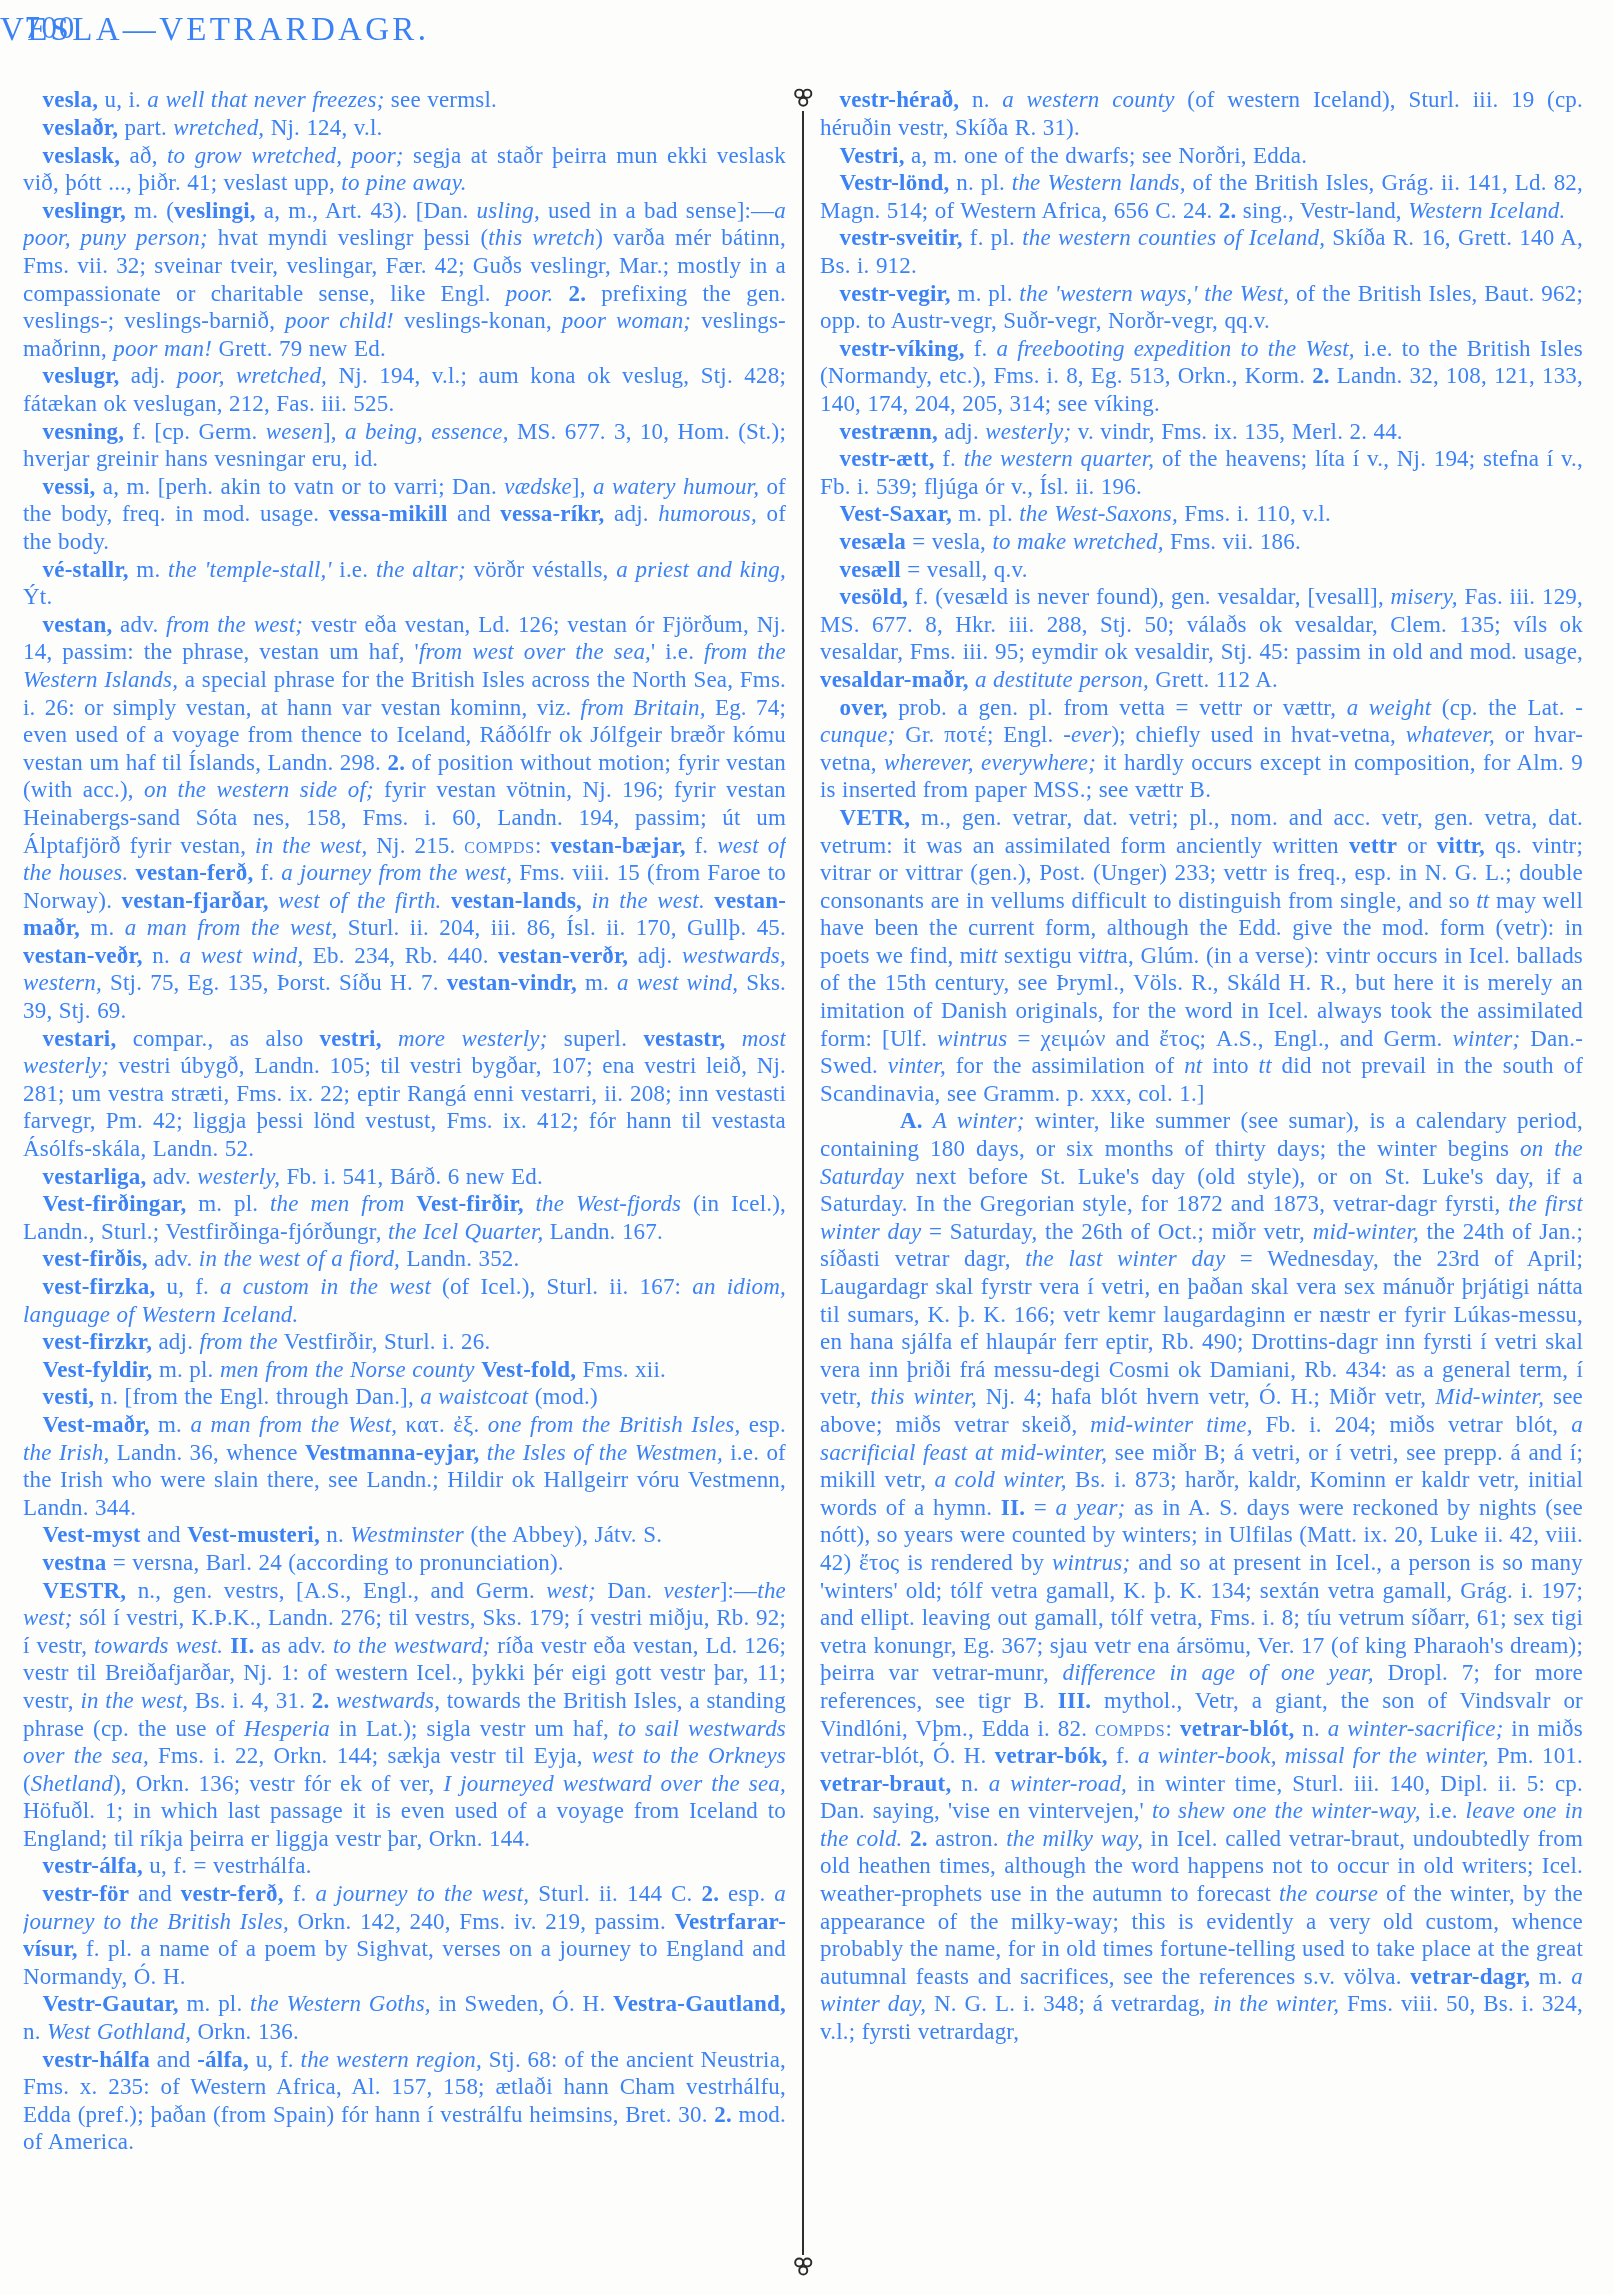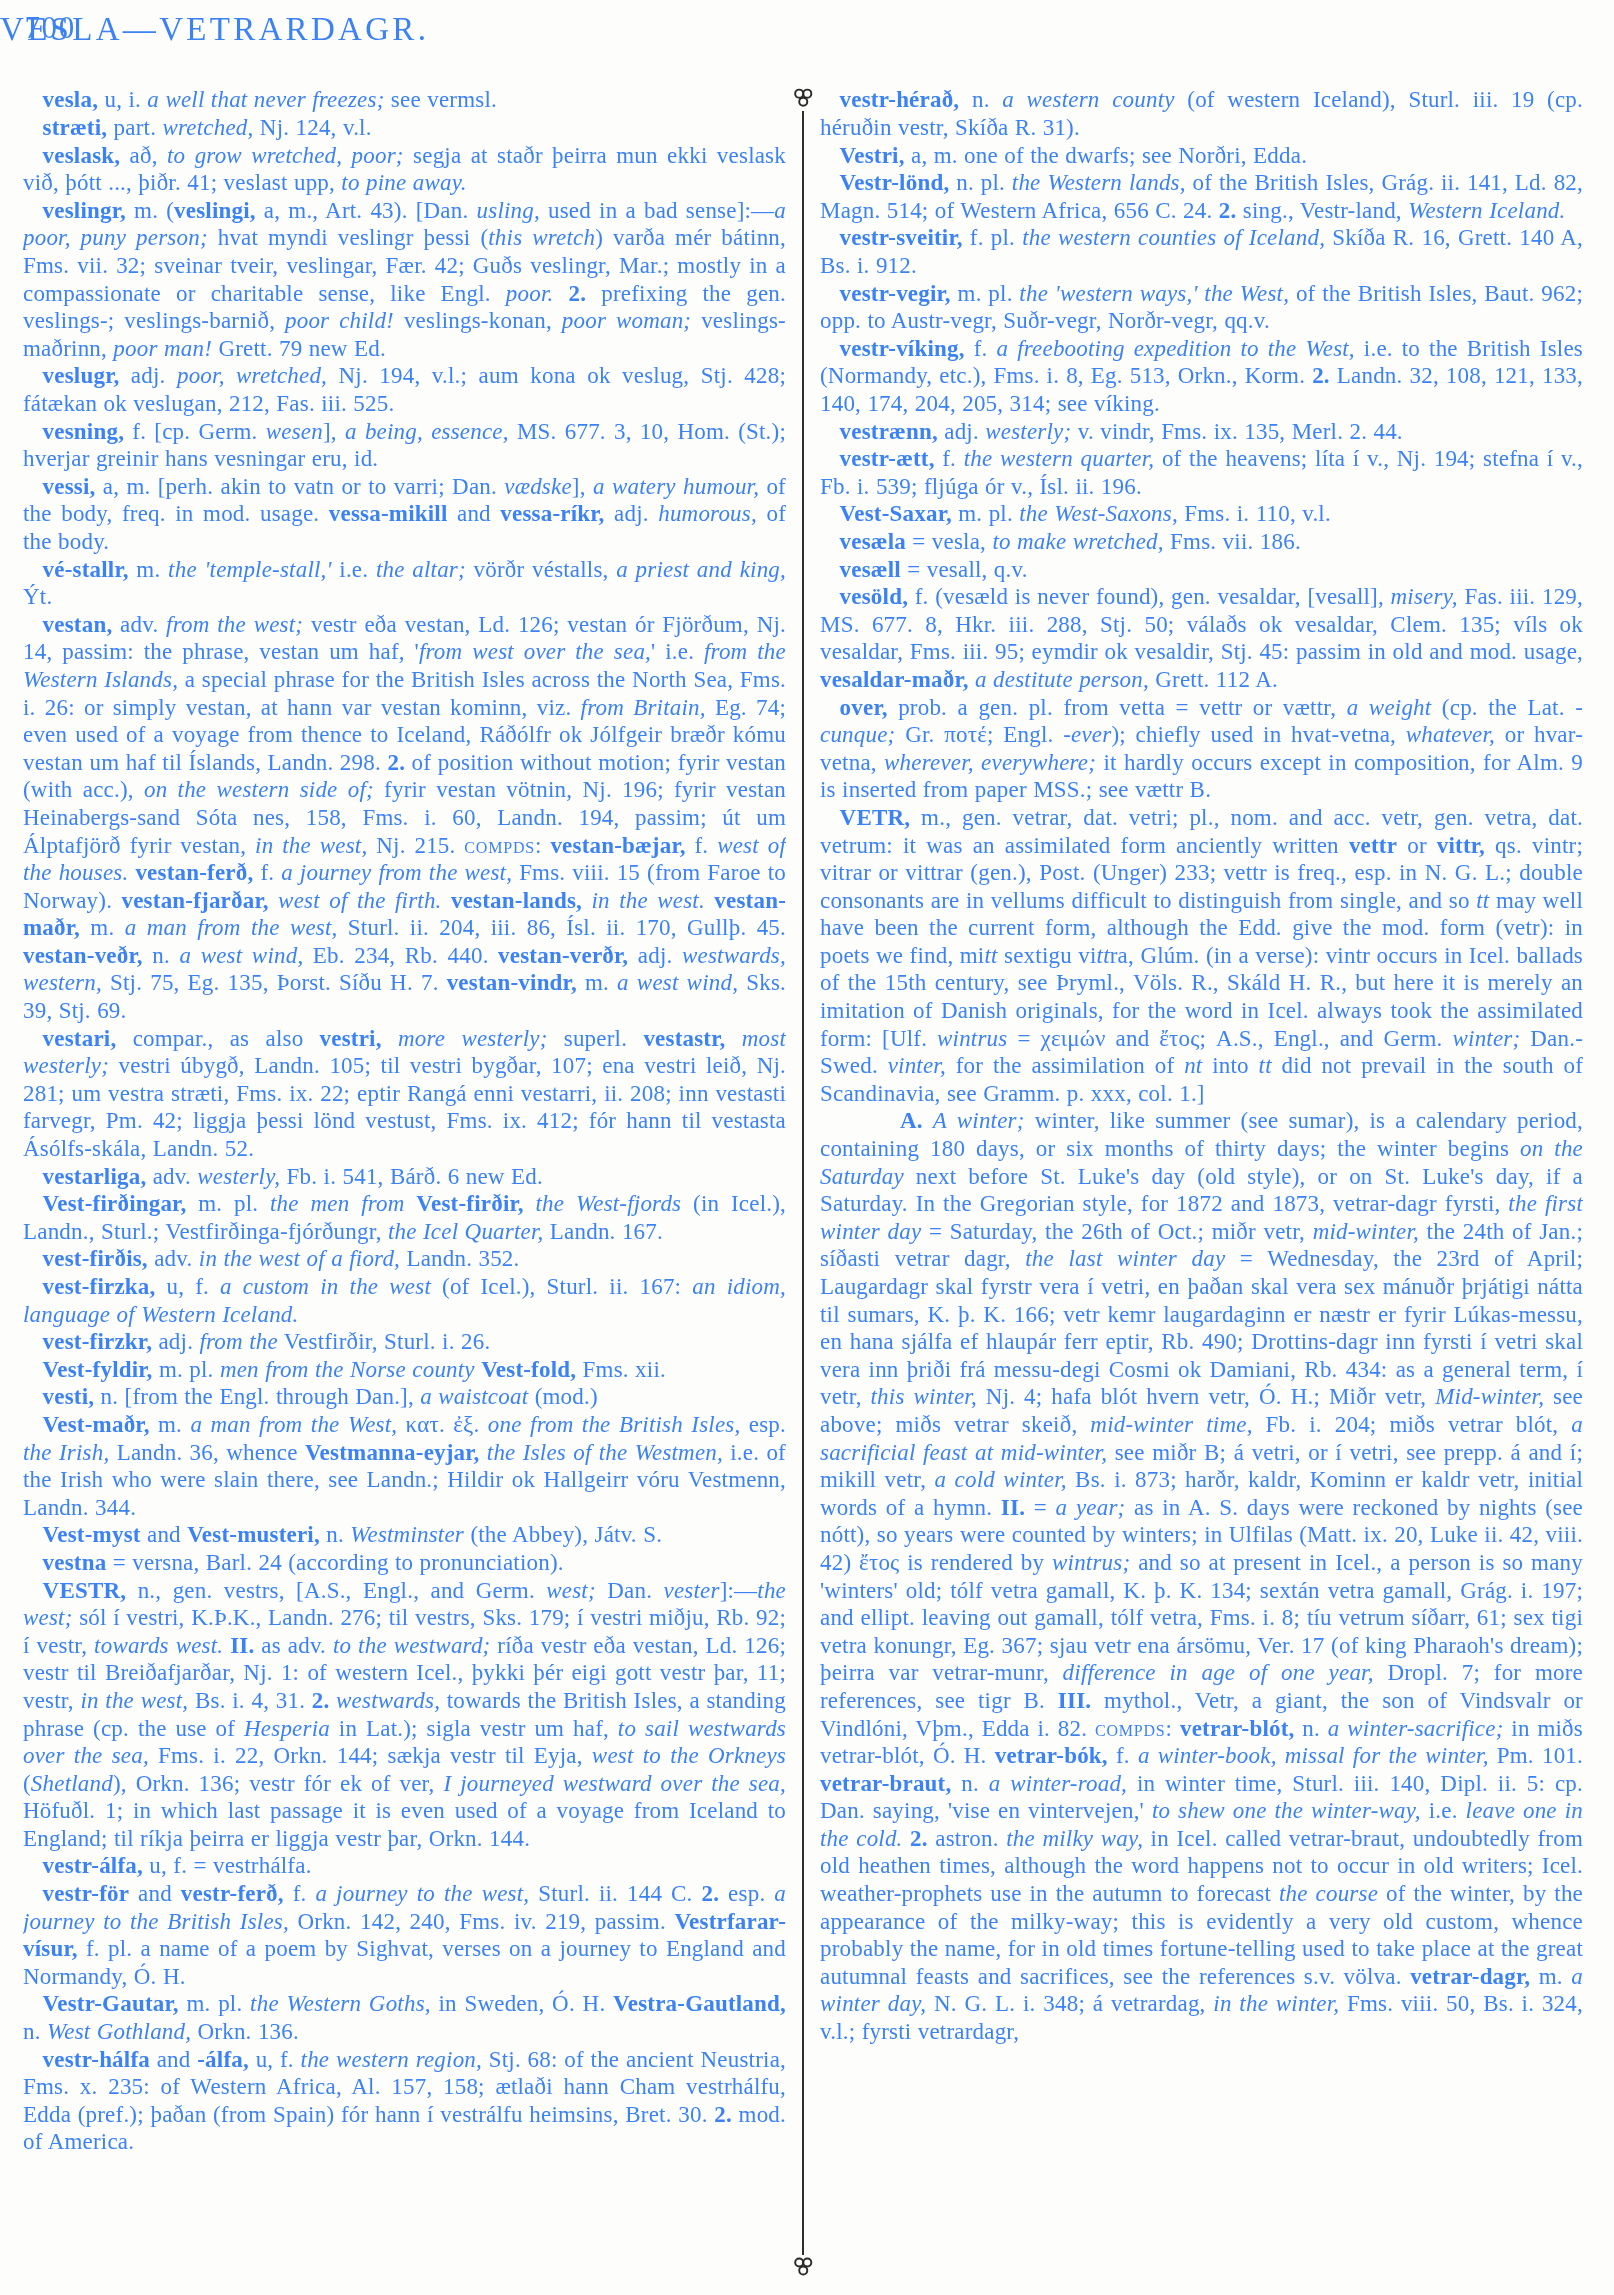--- a/index.html
+++ b/index.html
@@ -63,21 +63,21 @@
 
   <div class="page-header">
     <div class="page-number">700</div>
     <div class="running-head">VESLA—VETRARDAGR.</div>
   </div>
 
   <div class="columns">
 
     <div class="col" id="col-left">
         <p class="entry"><b>vesla,</b> u, i. <i>a well that never freezes;</i> see vermsl.</p>
-        <p class="entry"><b>stræti,</b> part. <i>wretched,</i> Nj. 124, v.l.</p>
+        <p class="entry"><b>veslaðr,</b> part. <i>wretched,</i> Nj. 124, v.l.</p>
         <p class="entry"><b>veslask,</b> að, <i>to grow wretched, poor;</i> segja at staðr þeirra mun ekki veslask við, þótt ..., þiðr. 41; veslast upp, <i>to pine away.</i></p>
         <p class="entry"><b>veslingr,</b> m. (<b>veslingi,</b> a, m., Art. 43). [Dan. <i>usling,</i> used in a bad sense]:—<i>a poor, puny person;</i> hvat myndi veslingr þessi (<i>this wretch</i>) varða mér bátinn, Fms. vii. 32; sveinar tveir, veslingar, Fær. 42; Guðs veslingr, Mar.; mostly in a compassionate or charitable sense, like Engl. <i>poor.</i> <b>2.</b> prefixing the gen. veslings-; veslings-barnið, <i>poor child!</i> veslings-konan, <i>poor woman;</i> veslings-maðrinn, <i>poor man!</i> Grett. 79 new Ed.</p>
         <p class="entry"><b>veslugr,</b> adj. <i>poor, wretched,</i> Nj. 194, v.l.; aum kona ok veslug, Stj. 428; fátækan ok veslugan, 212, Fas. iii. 525.</p>
         <p class="entry"><b>vesning,</b> f. [cp. Germ. <i>wesen</i>], <i>a being, essence,</i> MS. 677. 3, 10, Hom. (St.); hverjar greinir hans vesningar eru, id.</p>
         <p class="entry"><b>vessi,</b> a, m. [perh. akin to vatn or to varri; Dan. <i>vædske</i>], <i>a watery humour,</i> of the body, freq. in mod. usage. <b>vessa-mikill</b> and <b>vessa-ríkr,</b> adj. <i>humorous,</i> of the body.</p>
         <p class="entry"><b>vé-stallr,</b> m. <i>the 'temple-stall,'</i> i.e. <i>the altar;</i> vörðr véstalls, <i>a priest and king,</i> Ýt.</p>
         <p class="entry"><b>vestan,</b> adv. <i>from the west;</i> vestr eða vestan, Ld. 126; vestan ór Fjörðum, Nj. 14, passim: the phrase, vestan um haf, '<i>from west over the sea,</i>' i.e. <i>from the Western Islands,</i> a special phrase for the British Isles across the North Sea, Fms. i. 26: or simply vestan, at hann var vestan kominn, viz. <i>from Britain,</i> Eg. 74; even used of a voyage from thence to Iceland, Ráðólfr ok Jólfgeir bræðr kómu vestan um haf til Íslands, Landn. 298. <b>2.</b> of position without motion; fyrir vestan (with acc.), <i>on the western side of;</i> fyrir vestan vötnin, Nj. 196; fyrir vestan Heinabergs-sand Sóta nes, 158, Fms. i. 60, Landn. 194, passim; út um Álptafjörð fyrir vestan, <i>in the west,</i> Nj. 215. <span class="sc">compds</span>: <b>vestan-bæjar,</b> f. <i>west of the houses.</i> <b>vestan-ferð,</b> f. <i>a journey from the west,</i> Fms. viii. 15 (from Faroe to Norway). <b>vestan-fjarðar,</b> <i>west of the firth.</i> <b>vestan-lands,</b> <i>in the west.</i> <b>vestan-maðr,</b> m. <i>a man from the west,</i> Sturl. ii. 204, iii. 86, Ísl. ii. 170, Gullþ. 45. <b>vestan-veðr,</b> n. <i>a west wind,</i> Eb. 234, Rb. 440. <b>vestan-verðr,</b> adj. <i>westwards, western,</i> Stj. 75, Eg. 135, Þorst. Síðu H. 7. <b>vestan-vindr,</b> m. <i>a west wind,</i> Sks. 39, Stj. 69.</p>
         <p class="entry"><b>vestari,</b> compar., as also <b>vestri,</b> <i>more westerly;</i> superl. <b>vestastr,</b> <i>most westerly;</i> vestri úbygð, Landn. 105; til vestri bygðar, 107; ena vestri leið, Nj. 281; um vestra stræti, Fms. ix. 22; eptir Rangá enni vestarri, ii. 208; inn vestasti farvegr, Pm. 42; liggja þessi lönd vestust, Fms. ix. 412; fór hann til vestasta Ásólfs-skála, Landn. 52.</p>
         <p class="entry"><b>vestarliga,</b> adv. <i>westerly,</i> Fb. i. 541, Bárð. 6 new Ed.</p>
         <p class="entry"><b>Vest-firðingar,</b> m. pl. <i>the men from</i> <b>Vest-firðir,</b> <i>the West-fjords</i> (in Icel.), Landn., Sturl.; Vestfirðinga-fjórðungr, <i>the Icel Quarter,</i> Landn. 167.</p>

